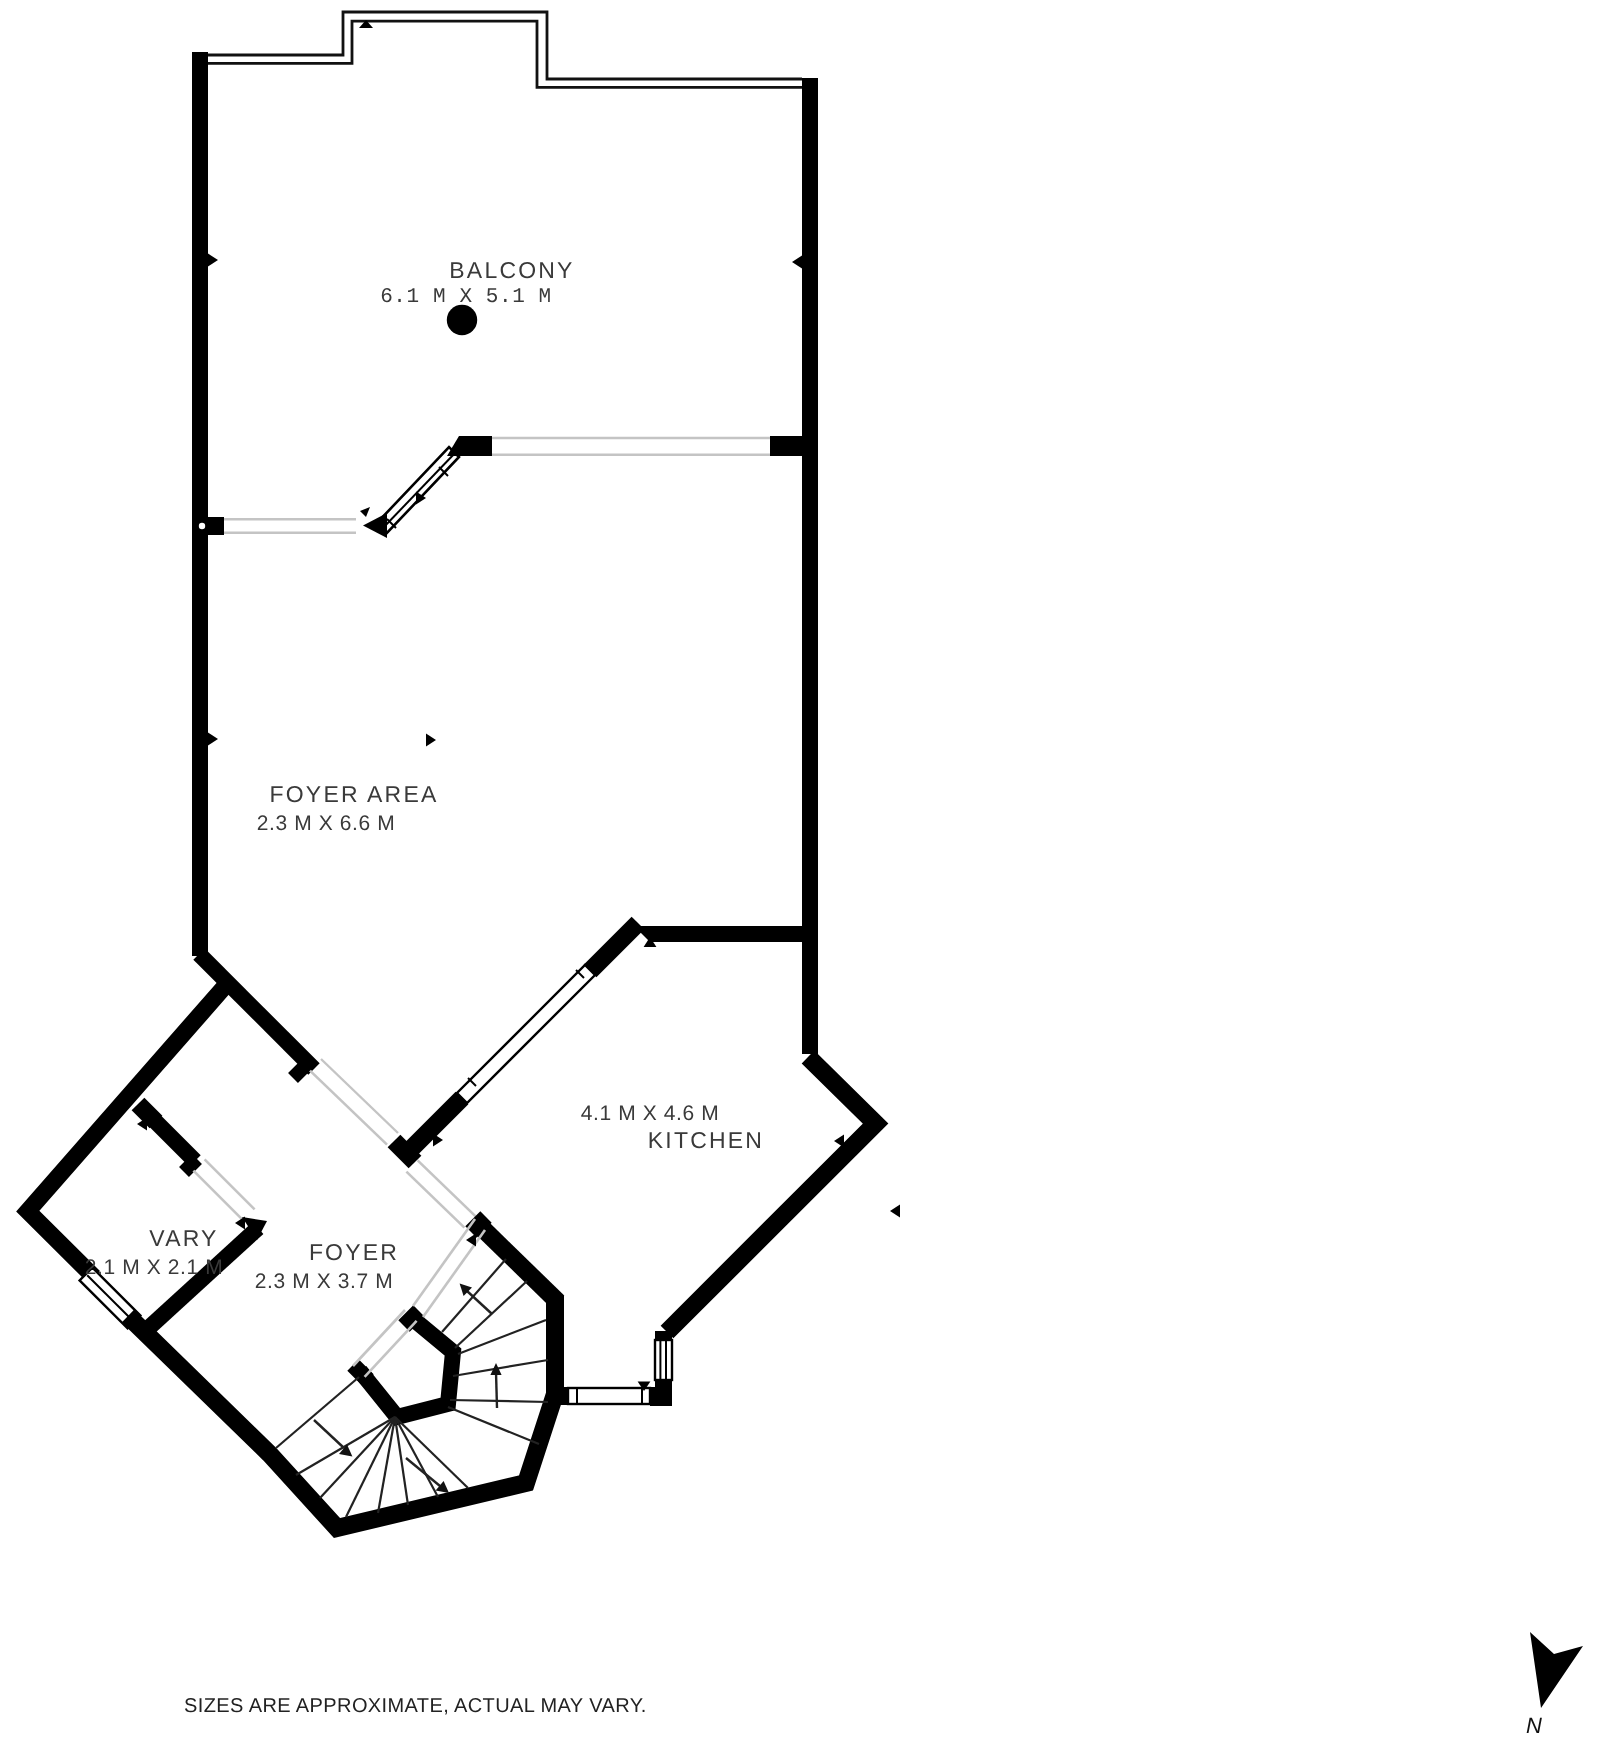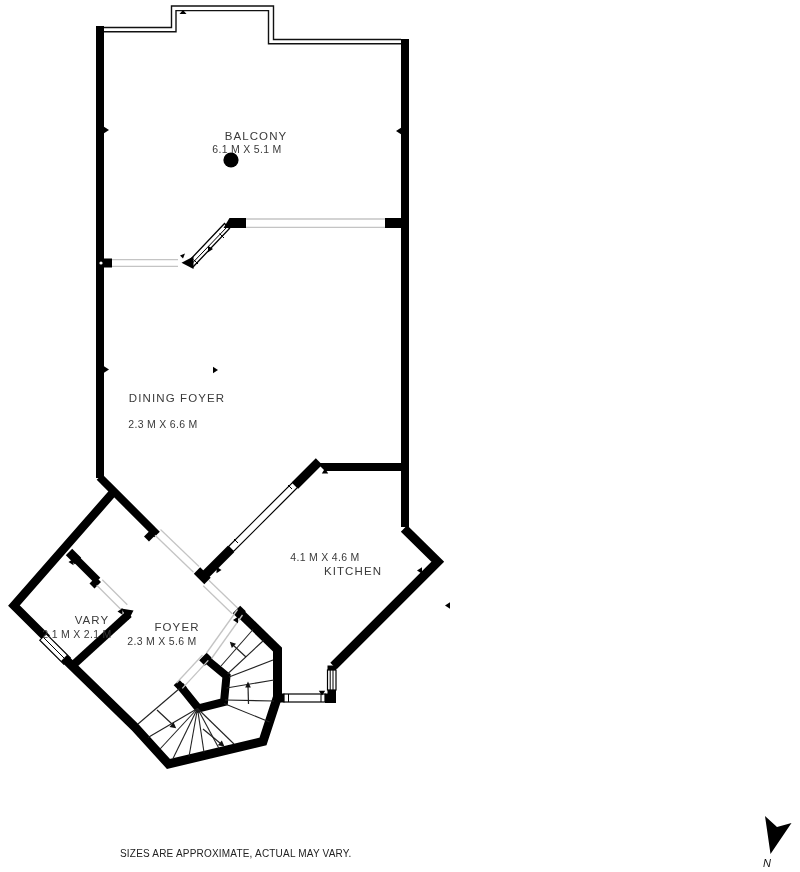--- a/index.html
+++ b/index.html
@@ -228,32 +228,32 @@
   <polygon points="180,255.5 185,253.5 183,258.5" fill="#000"></polygon>
 
   <polygon points="765,816 777,827 791.5,823 770.5,854" fill="#000"></polygon>
 
   <text x="763" y="866.5" font-family="Liberation Sans, sans-serif" font-size="11" font-style="italic" fill="#111">N</text>
 </svg>
 
 
 <div class="lbl big" style="left:242px;top:136px;">BALCONY</div>
 
-<div class="lbl dim" style="left:247px;top:149px;">6.1 M X 5.1 M</div>
-
-<div class="lbl big" style="left:163px;top:398px;">DINING FOYER</div>
-
-<div class="lbl dim" style="left:163px;top:411.5px;margin-top:12px;">2.3 M X 6.6 M</div>
+<div class="lbl dim" style="left:233px;top:149px;font-family:Liberation Mono, monospace;">6.1 M X 5.1 M</div>
+
+<div class="lbl big" style="left:163px;top:398px;">FOYER AREA</div>
+
+<div class="lbl dim" style="left:163px;top:411.5px;">2.3 M X 6.6 M</div>
 
 <div class="lbl big" style="left:339px;top:571px;">KITCHEN</div>
 
 <div class="lbl dim" style="left:325px;top:557px;">4.1 M X 4.6 M</div>
 
 <div class="lbl big" style="left:78px;top:620px;">VARY</div>
 
 <div class="lbl dim" style="left:77px;top:634px;">2.1 M X 2.1 M</div>
 
 <div class="lbl big" style="left:163px;top:627px;text-align:right;">FOYER</div>
 
-<div class="lbl dim" style="left:162px;top:641px;">2.3 M X 5.6 M</div>
-
-<div style="position:absolute;left:120px;top:848px;font-size:10px;color:#222;letter-spacing:0.2px;">SIZES ARE APPROXIMATE, ACTUAL MAY VARY.</div>
+<div class="lbl dim" style="left:162px;top:641px;">2.3 M X 3.7 M</div>
+
+<div style="position:absolute;left:92px;top:848px;font-size:10px;color:#222;letter-spacing:0.2px;">SIZES ARE APPROXIMATE, ACTUAL MAY VARY.</div>
 </div>
 
 </body></html>

